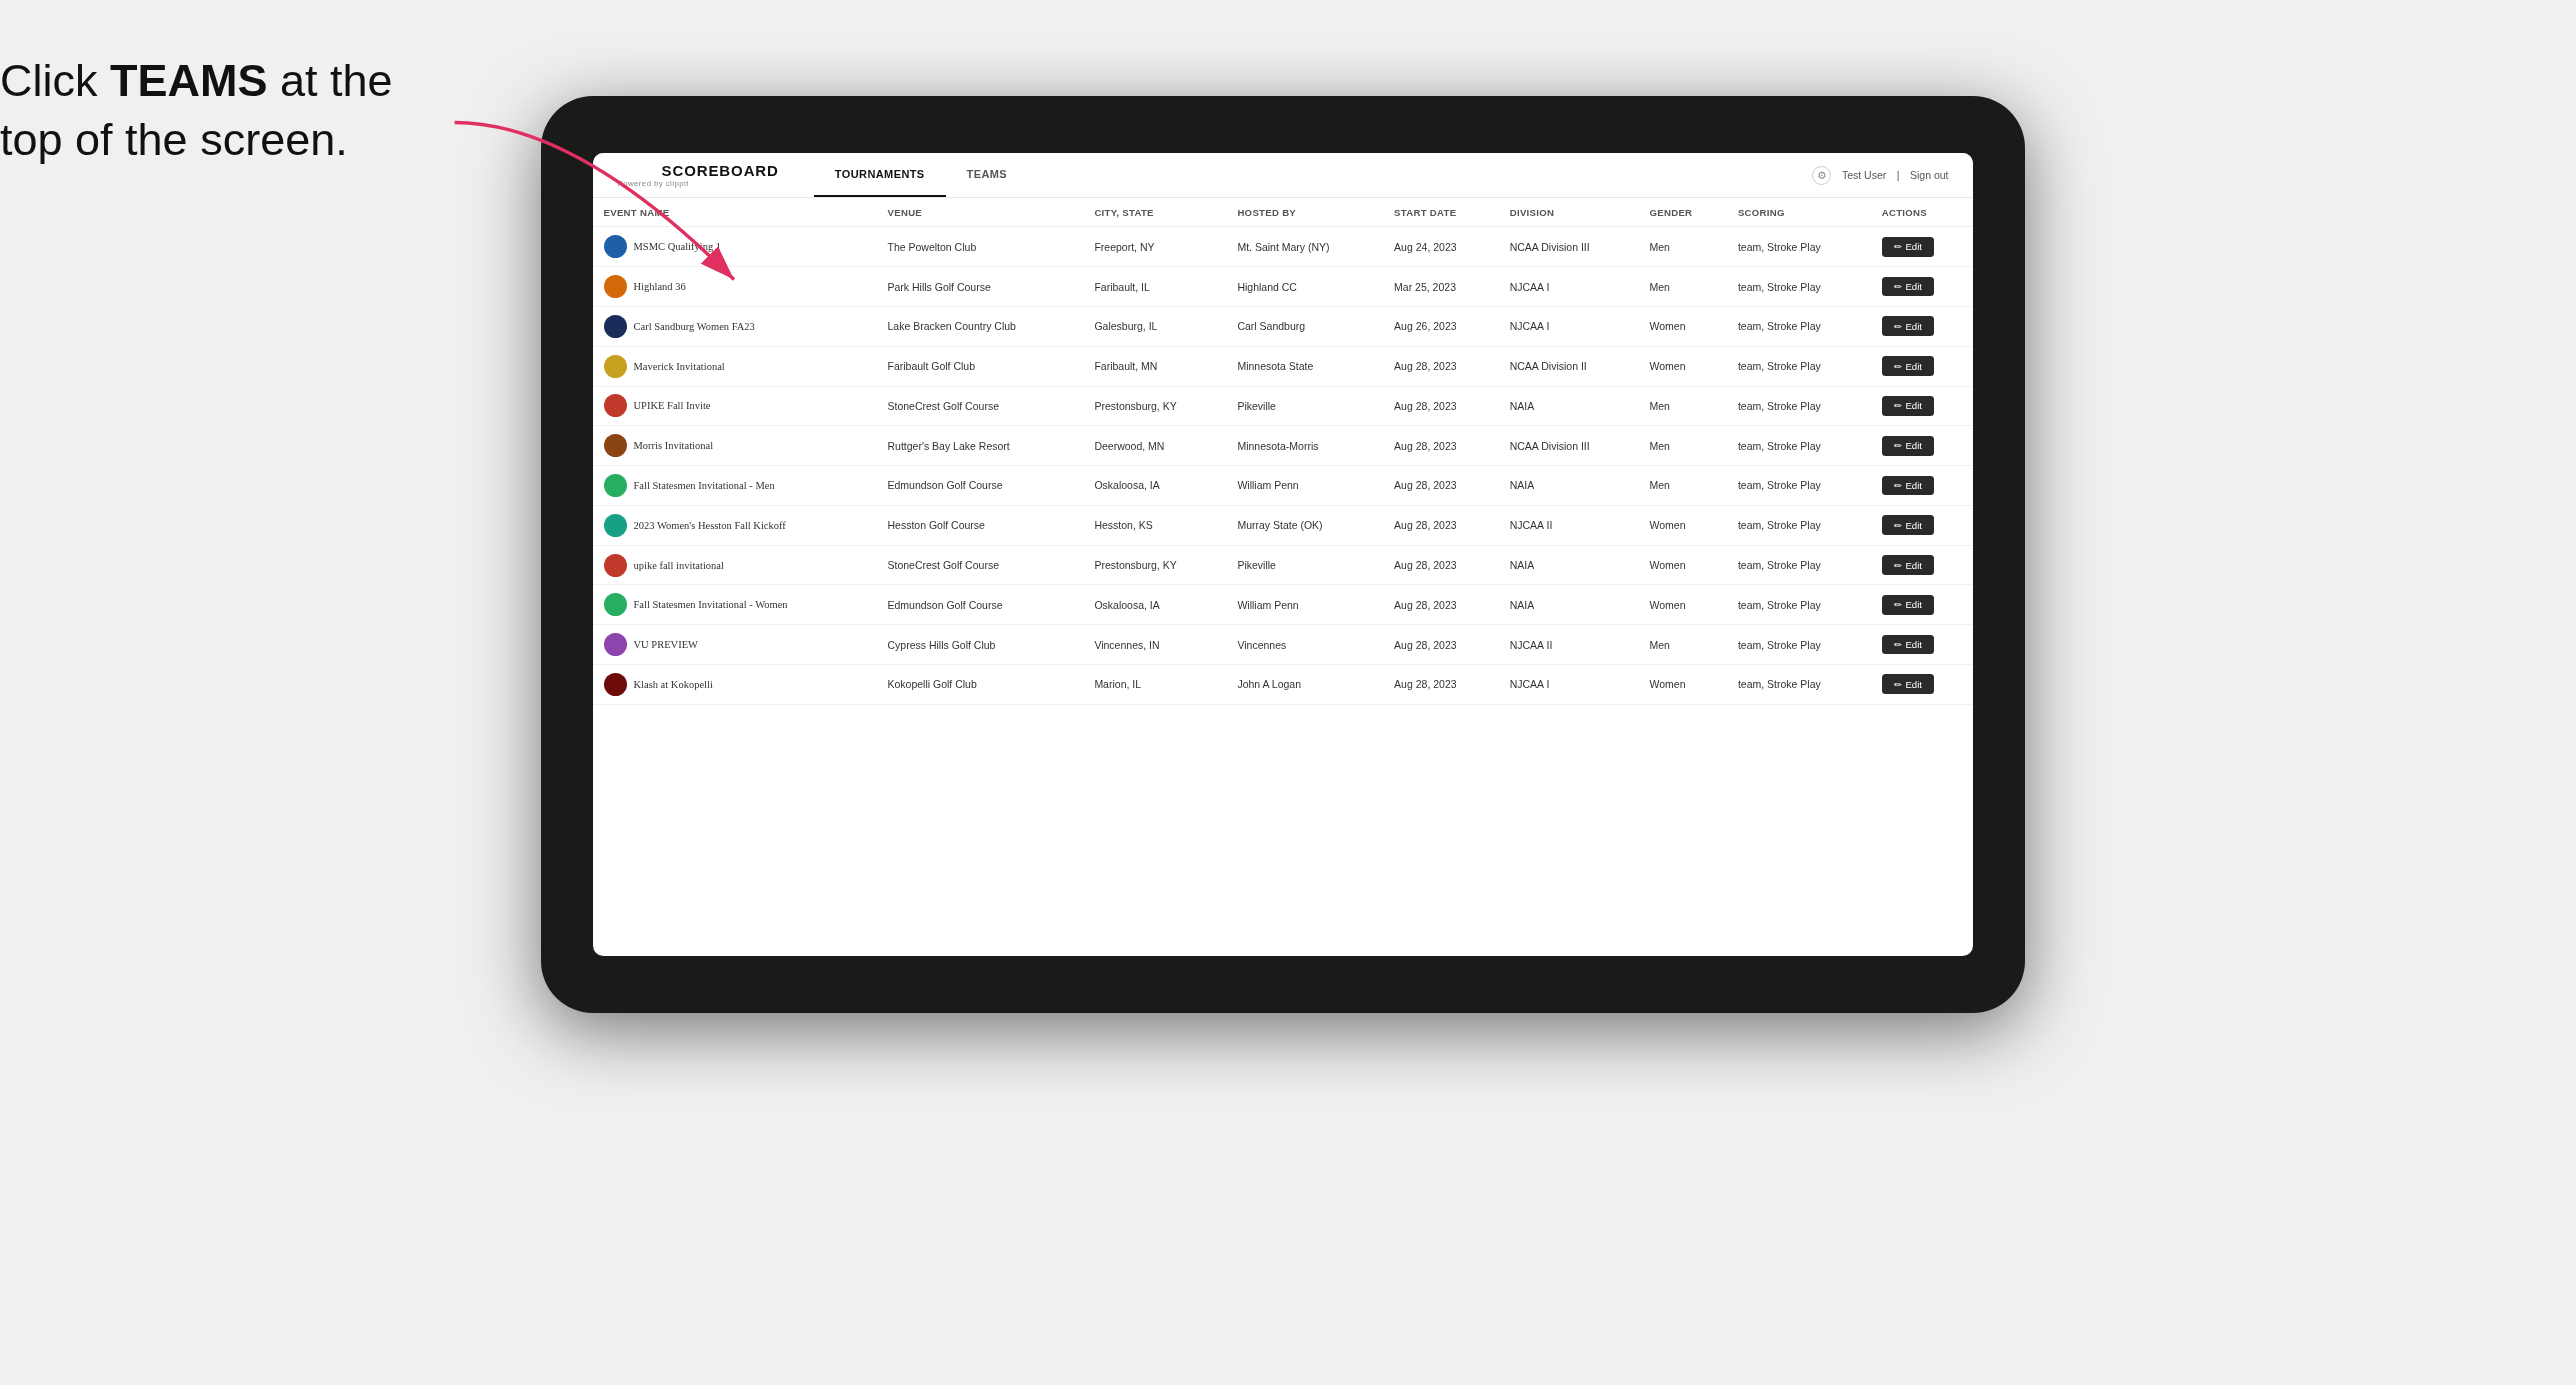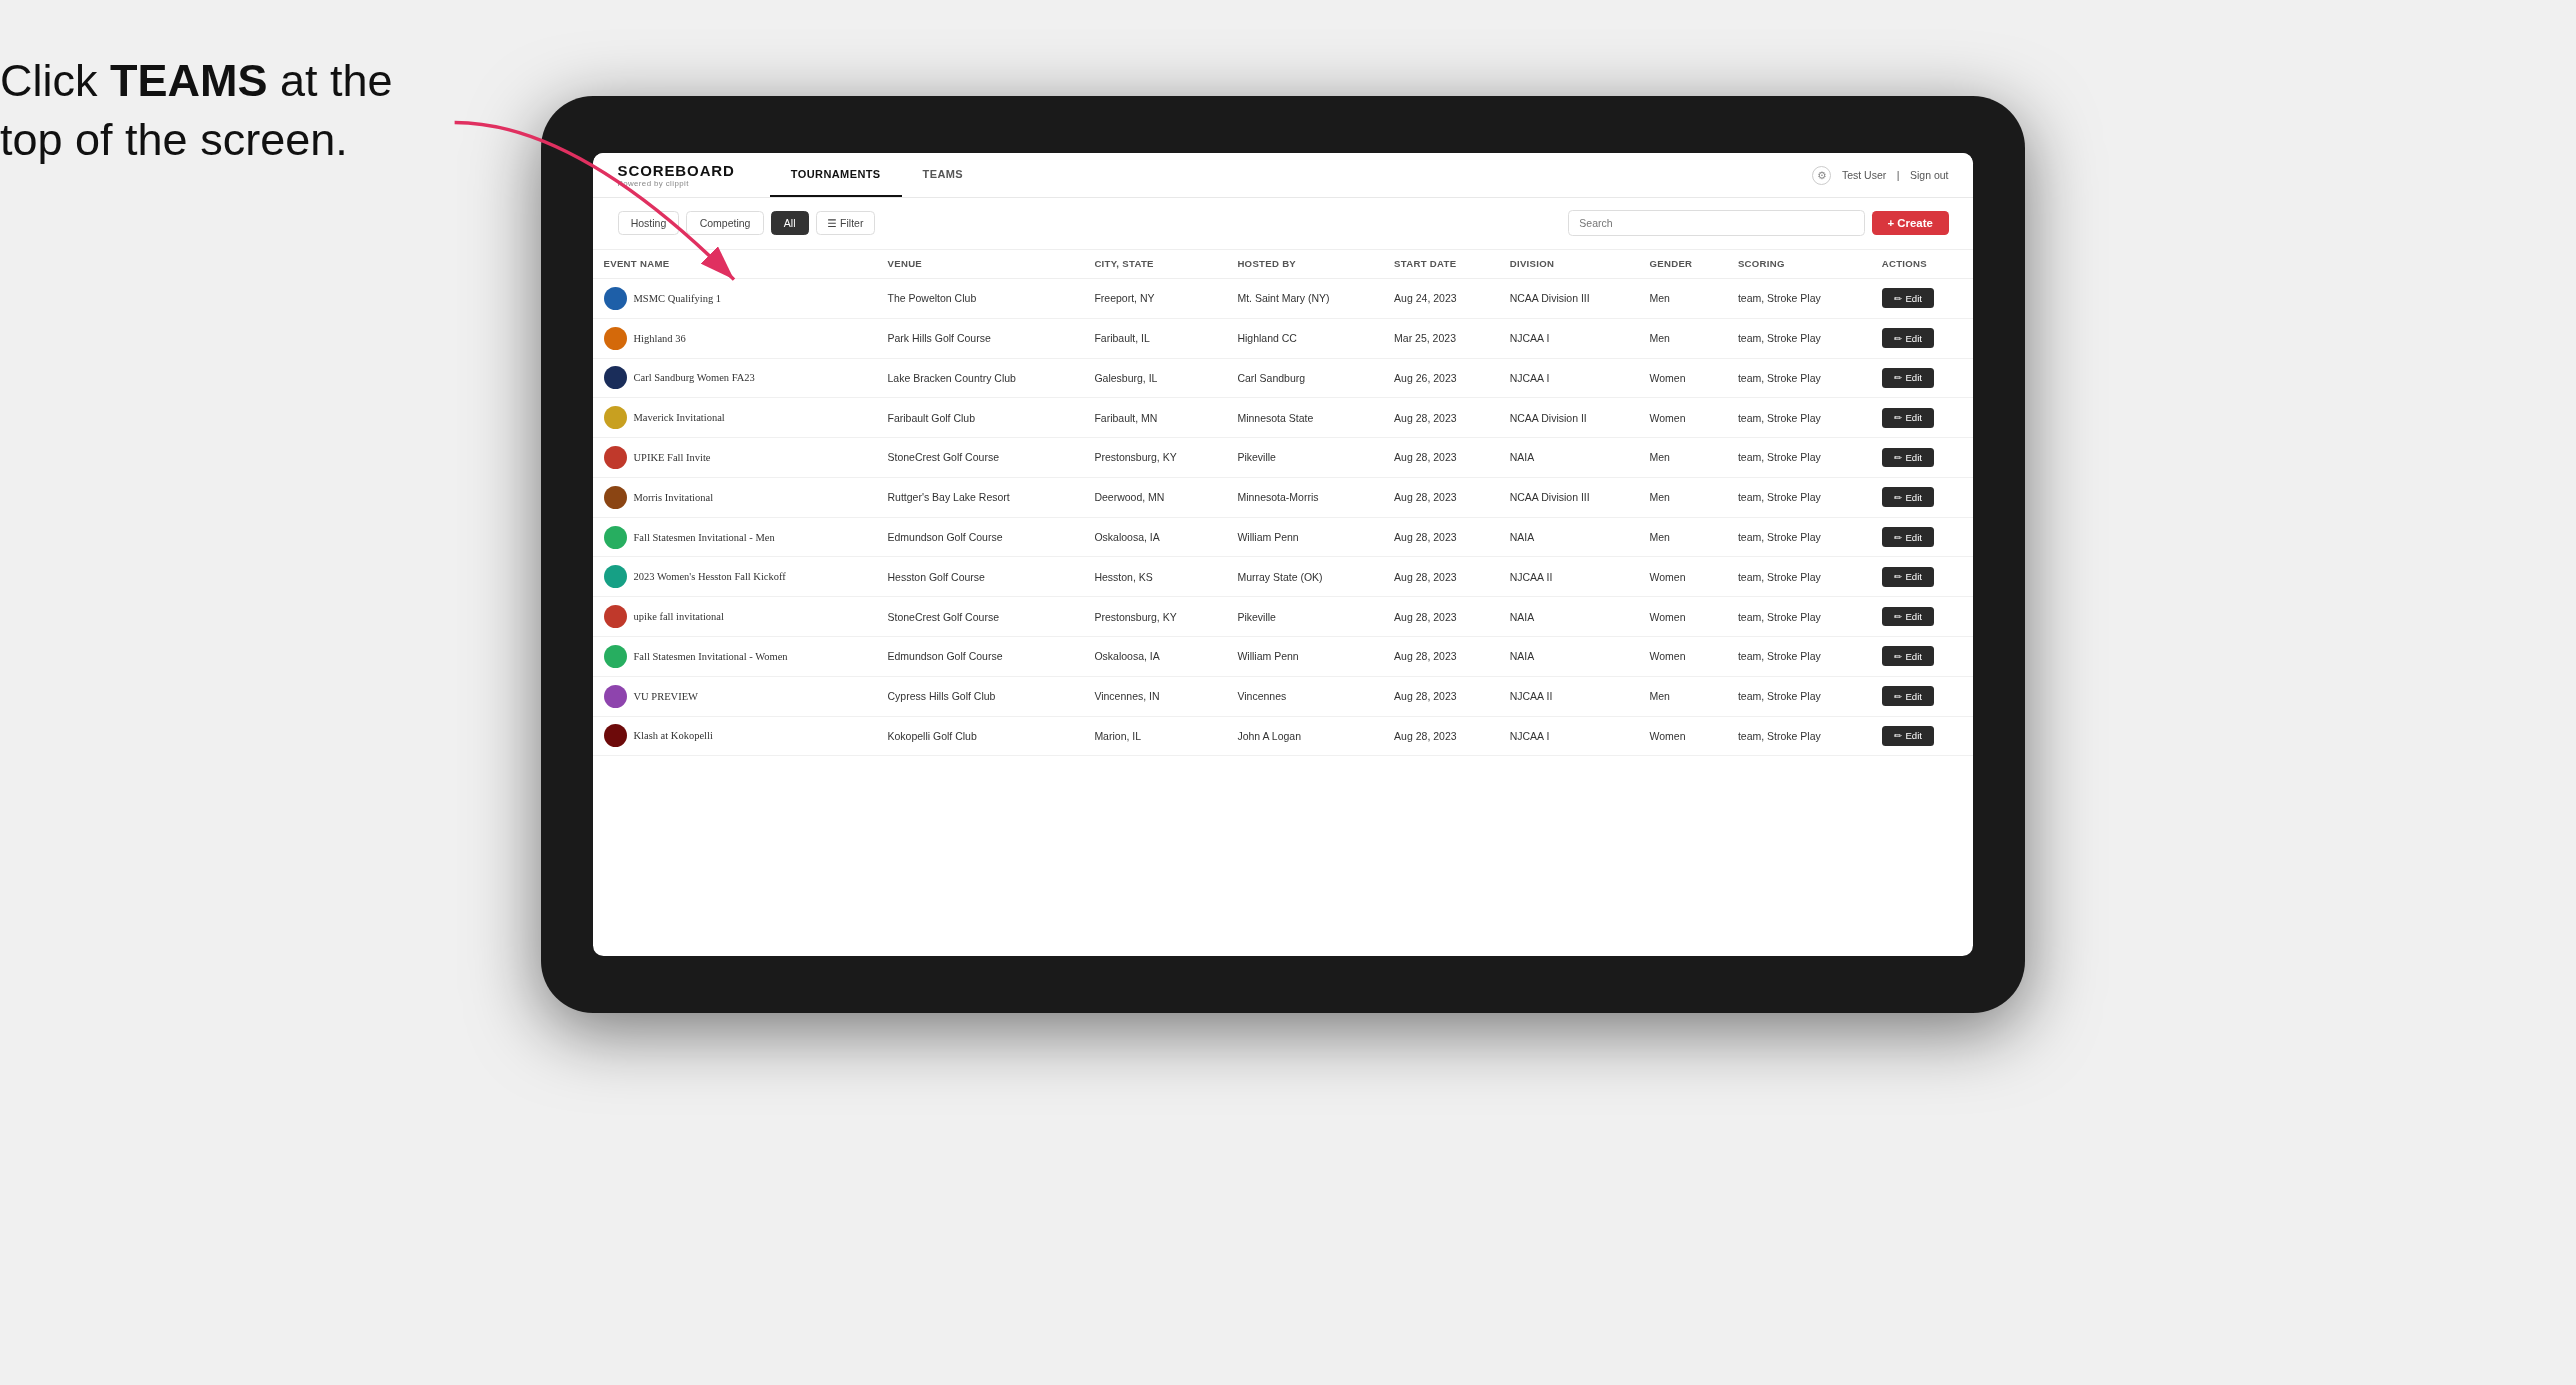--- a/index.html
+++ b/index.html
@@ -75,20 +75,21 @@
     .logo-area {
       display: flex;
       flex-direction: column;
       margin-right: 35px;
     }
     .logo-title {
       font-size: 15px;
       font-weight: 900;
       letter-spacing: 0.9px;
       color: #111;
+      margin-left: 44px;
     }
     .logo-subtitle {
       font-size: 7.9px;
       color: #888;
       letter-spacing: 0.4px;
     }
 
     .nav-tabs {
       display: flex;
       gap: 0;
@@ -300,31 +301,20 @@
         <div class="nav-tab">TEAMS</div>
       </nav>
       <div class="header-right">
         <div class="gear-icon">⚙</div>
         <span>Test User</span>
         <span>|</span>
         <span style="cursor:pointer; color:#555;">Sign out</span>
       </div>
     </div>
 
-    <div class="toolbar">
-      <button class="filter-btn">Hosting</button>
-      <button class="filter-btn">Competing</button>
-      <button class="filter-btn active-tab">All</button>
-      <button class="filter-icon-btn">
-        <span>☰</span>
-        <span>Filter</span>
-      </button>
-      <input class="search-box" type="text" placeholder="Search" style="">
-      <button class="create-btn">+ Create</button>
-    </div>
 
     <div class="table-container">
       <table>
         <thead>
           <tr>
             <th>EVENT NAME</th>
             <th>VENUE</th>
             <th>CITY, STATE</th>
             <th>HOSTED BY</th>
             <th>START DATE</th>

